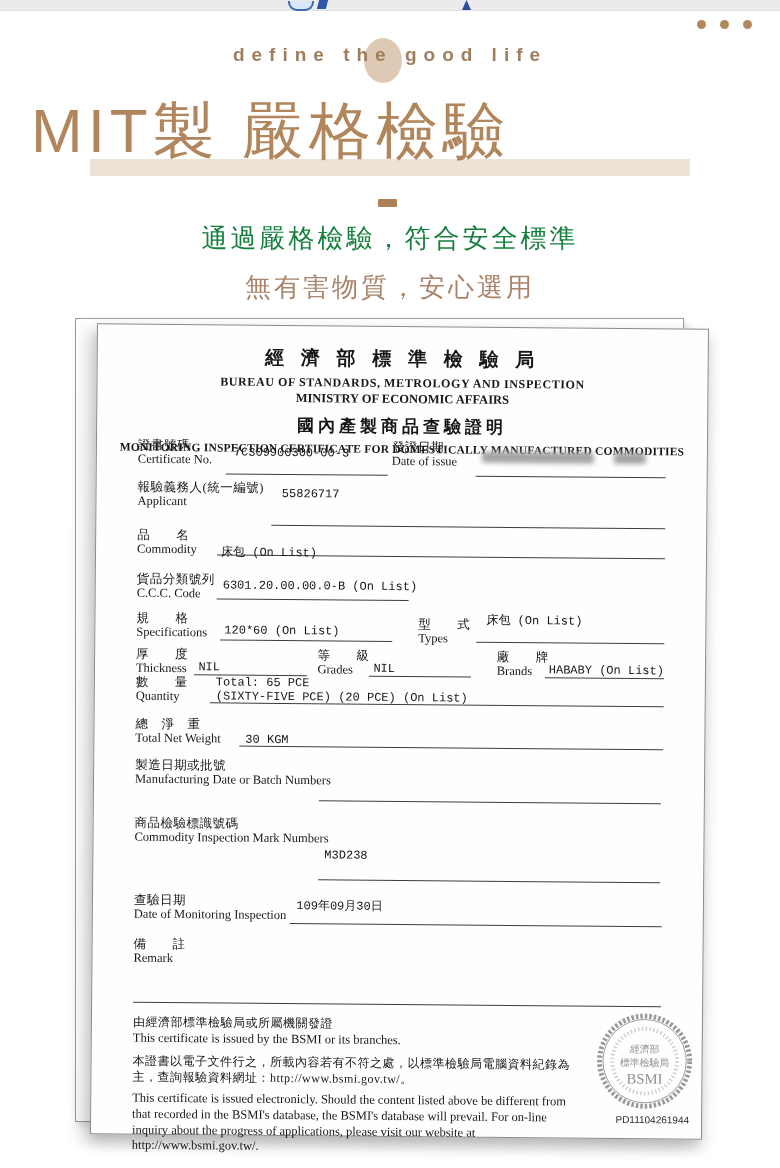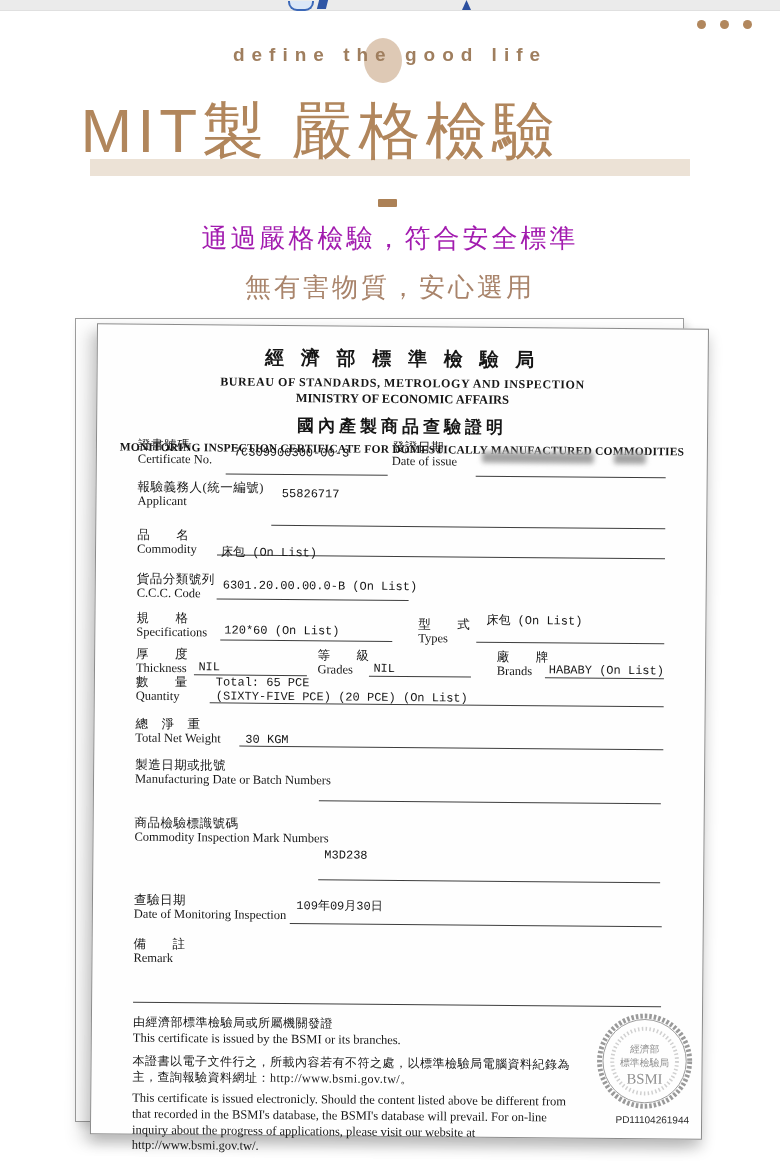--- a/index.html
+++ b/index.html
@@ -10,24 +10,24 @@
   .bg1a{position:absolute;left:288px;top:1px;width:22px;height:8px;border:2px solid #3c68b8;border-top:none;border-radius:0 0 9px 9px;background:#dce7f7;}
   .bg1b{position:absolute;left:318px;top:0;width:9px;height:9px;background:#2f56a5;transform:skewX(-14deg);}
   .bg2{position:absolute;left:462px;top:0;width:9px;height:10px;background:#2c4f9e;clip-path:polygon(50% 0,100% 100%,0 100%);}
   
   .dots{position:absolute;top:20px;left:697px;display:flex;gap:14px;}
   .dot{width:9px;height:9px;border-radius:50%;background:#b1875d;}
   .tagline-circle{position:absolute;top:38px;left:364px;width:38px;height:45px;border-radius:50%;background:#dac3ad;opacity:.9;}
   .tagline{position:absolute;top:44px;left:0;width:780px;text-align:center;font-size:19px;font-weight:600;
            letter-spacing:7px;color:#9f7e5e;z-index:2;}
   .title-bar{position:absolute;top:159px;left:90px;width:600px;height:17px;background:#ece2d6;z-index:1;}
-  .main-title{position:absolute;top:98px;left:0;width:640px;text-align:center;font-size:62px;line-height:1.05;
-              font-weight:500;letter-spacing:5px;color:#b1865c;z-index:2;white-space:nowrap;}
+  .main-title{position:absolute;top:98px;left:0;width:640px;text-align:left;font-size:62px;line-height:1.05;
+              font-weight:500;letter-spacing:5px;color:#b1865c;z-index:2;white-space:nowrap;padding-left:31px;}
   .dash{position:absolute;top:199px;left:378px;width:19px;height:8px;background:#ac8156;border-radius:1px;}
-  .sub1{position:absolute;top:221px;left:0;width:780px;text-align:center;font-size:26px;letter-spacing:3px;color:#a21caf;font-weight:500;}
+  .sub1{position:absolute;top:221px;left:0;width:780px;text-align:center;font-size:26px;letter-spacing:3px;color:#15803d;font-weight:500;}
   .sub2{position:absolute;top:270px;left:0;width:780px;text-align:center;font-size:26px;letter-spacing:3px;color:#a9846b;font-weight:500;}
   
   .page-back{position:absolute;left:75px;top:318px;width:607px;height:802px;background:#fefefe;
              border:1px solid #9d9d9d;box-shadow:3px 4px 8px rgba(0,0,0,.12);}
   .page-front{position:absolute;left:97px;top:326px;width:610px;height:809px;background:#fefefe;
               border:1px solid #8b8b8b;transform:rotate(.5deg);transform-origin:50% 0;
               box-shadow:0 8px 14px rgba(0,0,0,.22),-12px 8px 16px rgba(0,0,0,.10);
               font-family:"Liberation Serif","DejaVu Serif",serif;color:#161616;}
   
   .cert-header{position:absolute;top:19px;left:0;width:100%;text-align:center;}

